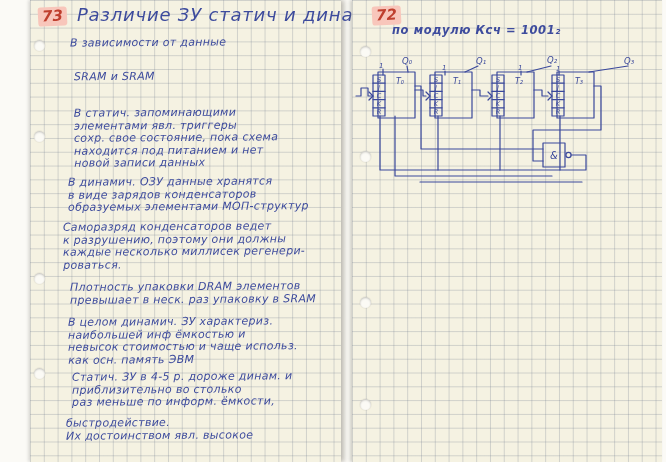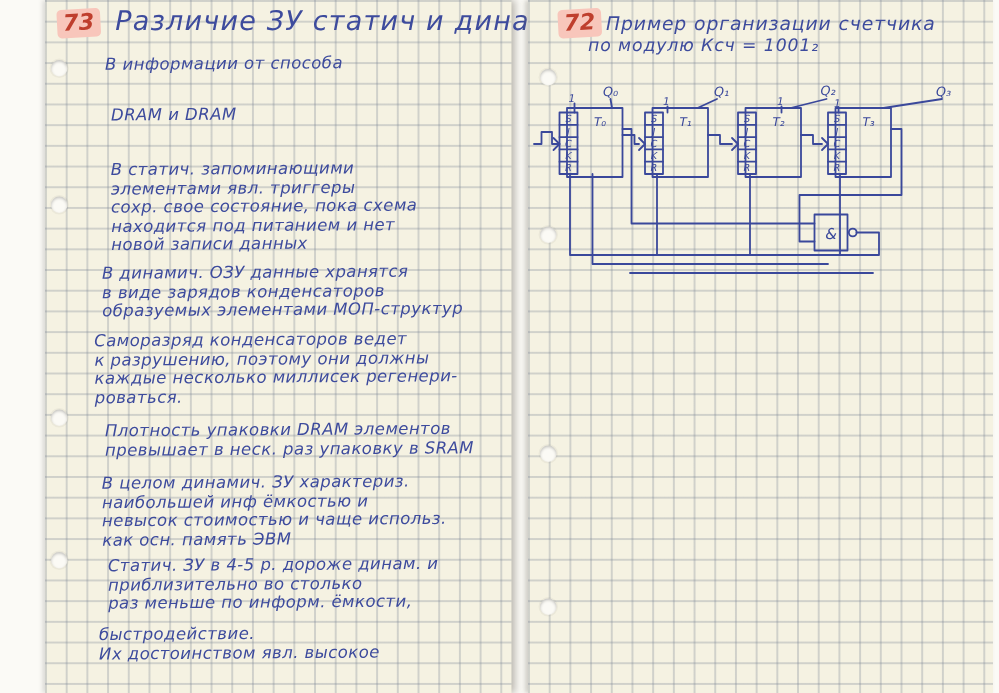--- a/index.html
+++ b/index.html
@@ -17,21 +17,21 @@
   .ink{color:#3d4b9d;font-style:italic;}
   .pagenum{display:inline-block;color:#bf3f2e;background:#f8c6bb;border-radius:3px;
     font-weight:bold;font-style:italic;font-size:15px;line-height:17px;padding:1px 4px;
     transform:rotate(-3deg);}
   .header-left{position:absolute;top:4px;left:8px;white-space:nowrap;}
   .title-left{font-size:18px;letter-spacing:0.8px;margin-left:10px;}
   .para{position:absolute;white-space:nowrap;transform:rotate(-0.4deg);}
   .hl{font-size:11px;line-height:12.6px;letter-spacing:0.3px;}
   .header-right{position:absolute;top:5px;left:20px;white-space:nowrap;}
   .title-r1{position:absolute;top:8px;left:52px;font-size:12.5px;letter-spacing:0.6px;white-space:nowrap;}
-  .title-r2{position:absolute;top:23px;left:40px;font-size:11.5px;letter-spacing:0.6px;white-space:nowrap;}
+  .title-r2{position:absolute;top:23px;left:40px;font-size:11.5px;letter-spacing:0.6px;white-space:nowrap;font-weight:bold;}
   svg.circuit{position:absolute;top:42px;left:0;}
   svg.circuit path, svg.circuit rect, svg.circuit circle, svg.circuit polyline{
     stroke:#3a489b;fill:none;stroke-width:1.2;stroke-linecap:round;stroke-linejoin:round;}
   svg.circuit text{fill:#3a489b;stroke:none;font-style:italic;font-family:"DejaVu Sans",sans-serif;}
   .t-pin{font-size:6.5px;text-anchor:middle;}
   .t-ff{font-size:8px;text-anchor:middle;}
   .t-q{font-size:8.5px;}
   .t-one{font-size:7px;}
   .t-gate{font-size:10px;text-anchor:middle;}
 </style>
@@ -44,24 +44,24 @@
     <div class="hole" style="top:40px;left:4px;"></div>
     <div class="hole" style="top:131px;left:4px;"></div>
     <div class="hole" style="top:273px;left:4px;"></div>
     <div class="hole" style="top:368px;left:4px;"></div>
 
     <div class="header-left">
       <span class="pagenum">73</span><span class="ink title-left">Различие ЗУ статич и динамич.</span>
     </div>
 
     <div class="para ink" style="top:37px;left:40px;">
-      <div class="hl">В информации от способа</div>
+      <div class="hl">В зависимости от данные</div>
     </div>
     <div class="para ink" style="top:71px;left:44px;">
-      <div class="hl">DRAM и DRAM</div>
+      <div class="hl">SRAM и SRAM</div>
     </div>
     <div class="para ink" style="top:107px;left:44px;">
       <div class="hl">В статич. запоминающими</div>
       <div class="hl">элементами явл. триггеры</div>
       <div class="hl">сохр. свое состояние, пока схема</div>
       <div class="hl">находится под питанием и нет</div>
       <div class="hl">новой записи данных</div>
     </div>
     <div class="para ink" style="top:176px;left:38px;">
       <div class="hl">В динамич. ОЗУ данные хранятся</div>
@@ -97,21 +97,20 @@
 
   <div class="page page-right">
     <div class="hole" style="top:46px;left:8px;"></div>
     <div class="hole" style="top:151px;left:8px;"></div>
     <div class="hole" style="top:297px;left:8px;"></div>
     <div class="hole" style="top:399px;left:8px;"></div>
 
     <div class="header-right">
       <span class="pagenum">72</span>
     </div>
-    <div class="ink title-r1">Пример организации счетчика</div>
     <div class="ink title-r2">по модулю Ксч = 1001₂</div>
 
     <svg class="circuit" width="310" height="200" viewBox="0 0 310 200">
 
       <g>
         <path d="M4,54 h5 v-8 h7 v8 h5"></path>
       </g>
 
       <g>
         <rect x="26" y="30" width="37" height="46"></rect>

